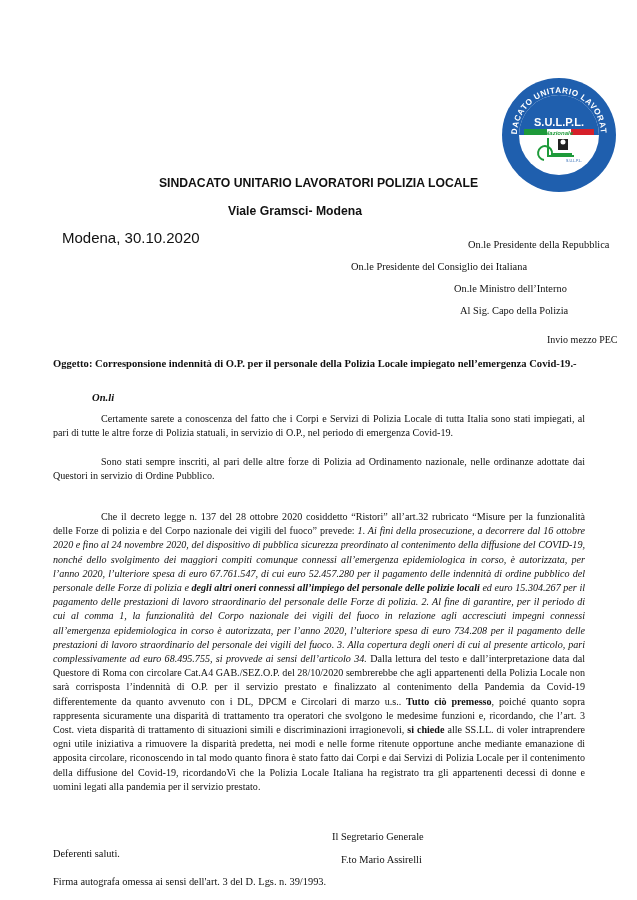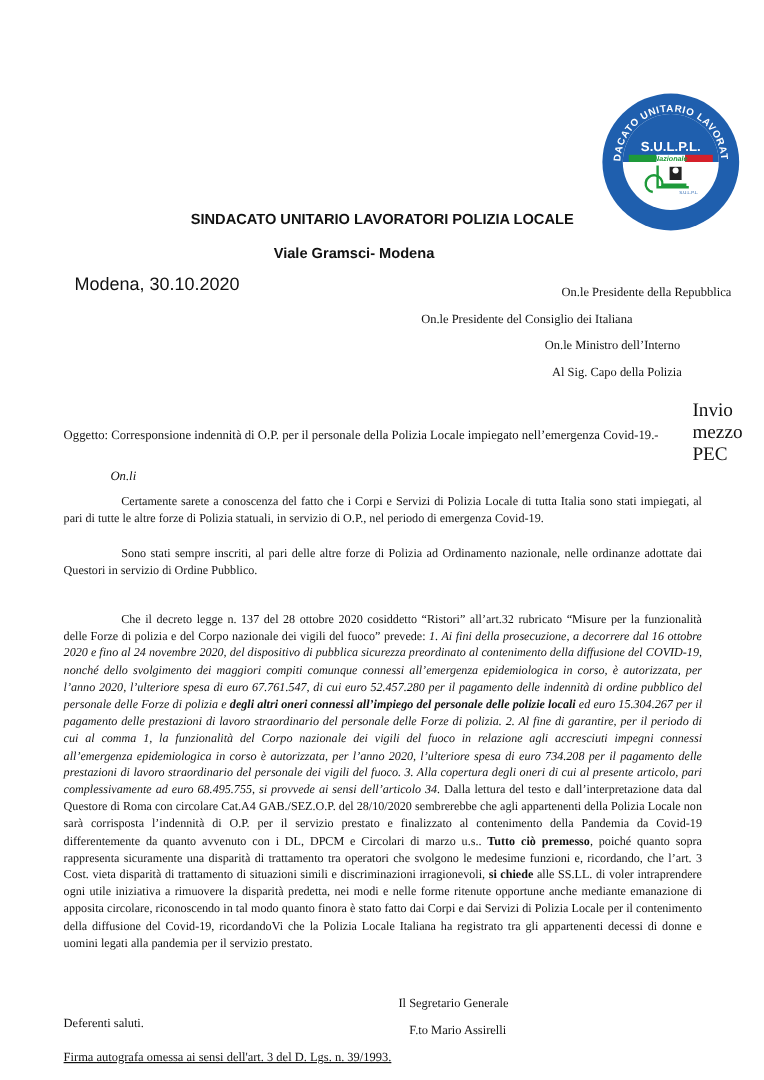--- a/index.html
+++ b/index.html
@@ -9,35 +9,35 @@
   .sans { font-family:"Liberation Sans", sans-serif; }
   .logo { left:500px; top:76px; width:118px; height:118px; }
   .hdr-title { left:0; width:637px; top:176px; text-align:center; font-size:12.2px; font-weight:bold; }
   .hdr-addr { left:0; width:590px; top:204px; text-align:center; font-size:12.2px; font-weight:bold; box-sizing:border-box;}
   .date { left:62px; top:229px; font-size:15px; font-weight:normal; }
   .recip { font-size:10.4px; white-space:nowrap; }
   .r1 { left:420px; top:239px;margin-left:48px; }
   .r2 { left:351px; top:261px; }
   .r3 { left:454px; top:283px; }
   .r4 { left:460px; top:305px; }
-  .pec { left:577px; top:334px; font-size:16px; }
-  .subject { left:53px; top:357px; width:532px; font-size:10.6px; line-height:13px; }
-  .salut { left:92px; top:392px; font-size:10.6px; font-weight:normal; font-style:italic; }
+  .pec { left:547px; top:334px; font-size:10px; }
+  .subject { left:53px; top:357px; width:532px; font-size:10.6px; line-height:13px;font-weight:bold; }
+  .salut { left:92px; top:392px; font-size:10.6px; font-weight:bold; font-style:italic; }
   .body-text { left:53px; width:532px; font-size:10.1px; line-height:14.2px; text-align:justify;font-family:Liberation Serif, serif; }
   .p1 { top:412px; }
   .p2 { top:455px; }
   .p3 { top:495px;margin-top:15px; }
   .indent { display:inline-block; width:48px; }
   .it { font-style:italic; }
   .bi { font-style:italic; font-weight:bold; }
   .b { font-weight:bold; }
   .closing { left:53px; top:809px; font-size:10.4px;margin-top:39px; }
   .sig-role { left:332px; top:831px; font-size:10.4px;text-align:right; }
   .sig-name { left:341px; top:854px; font-size:10.4px;text-align:right; }
-  .footnote { left:53px; top:876px; font-size:10.4px;text-decoration:underline; }
+  .footnote { left:53px; top:876px; font-size:10.4px; }
 </style>
 </head>
 <body>
 
 <div class="abs logo">
   <svg width="118" height="118" viewBox="0 0 118 118">
     <defs>
       <path id="arcTop" d="M 17 59 A 42 42 0 0 1 101 59"></path>
       <path id="arcBot" d="M 22 66 A 38 38 0 0 0 96 66"></path>
     </defs>

